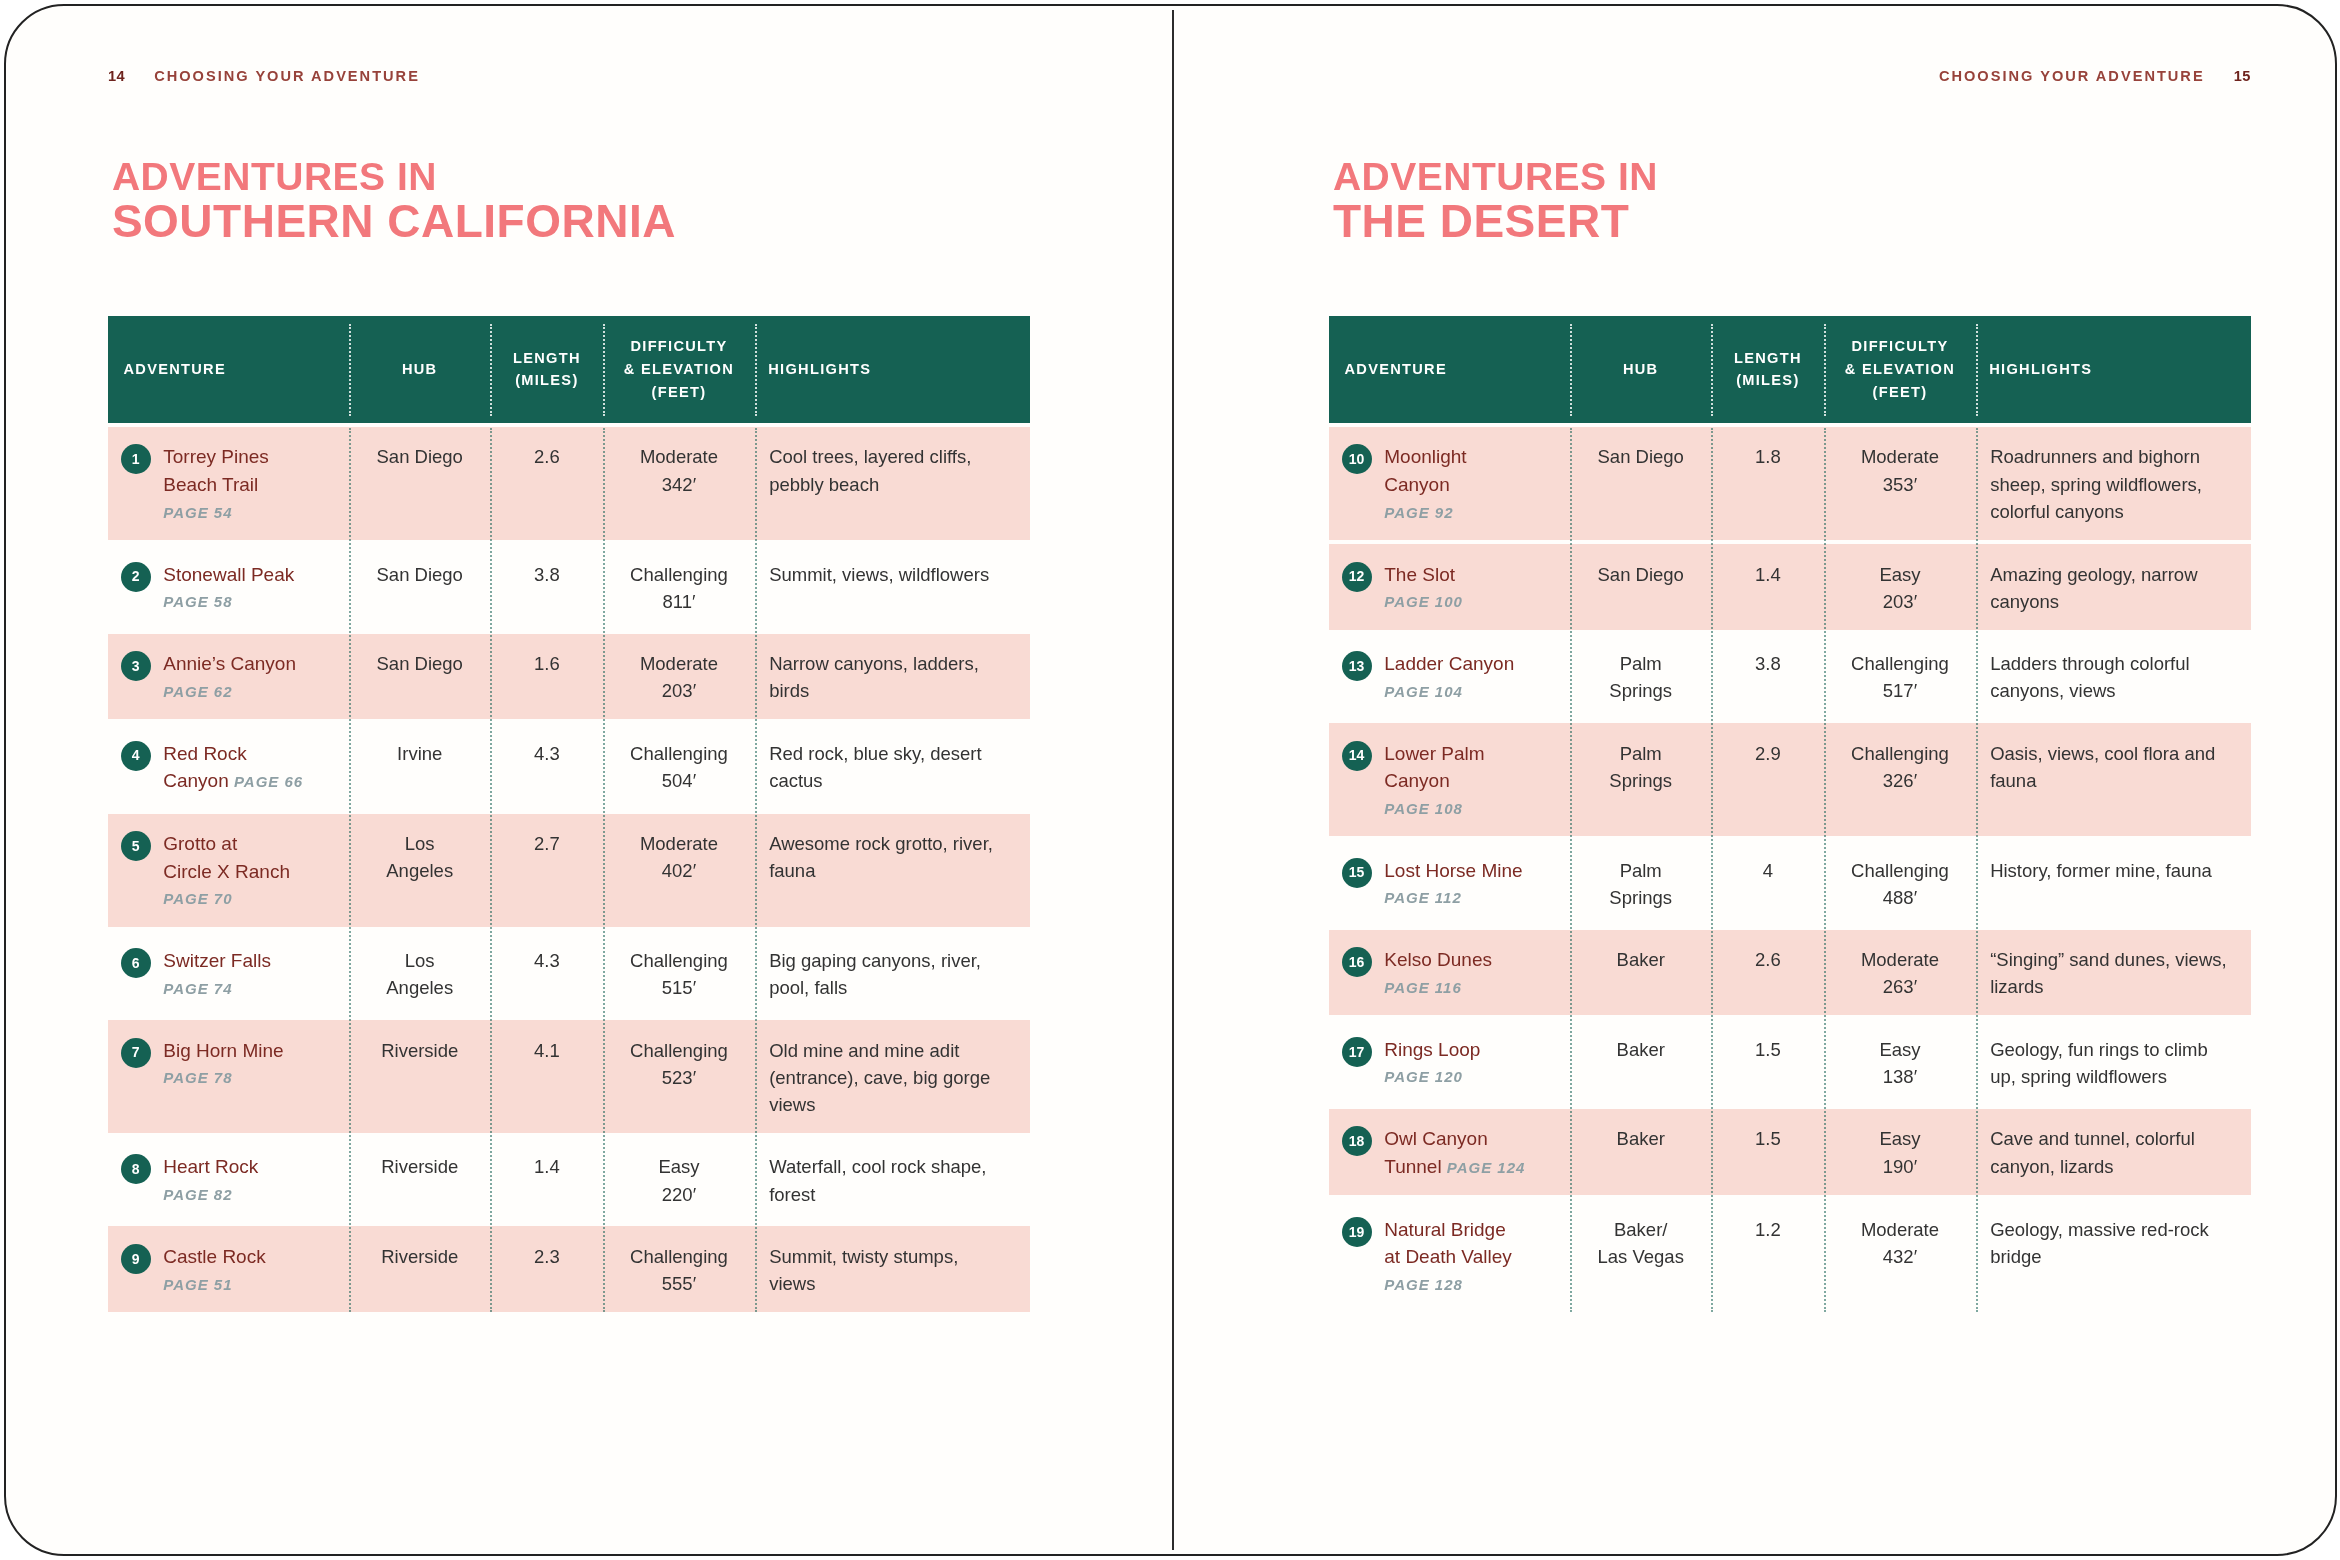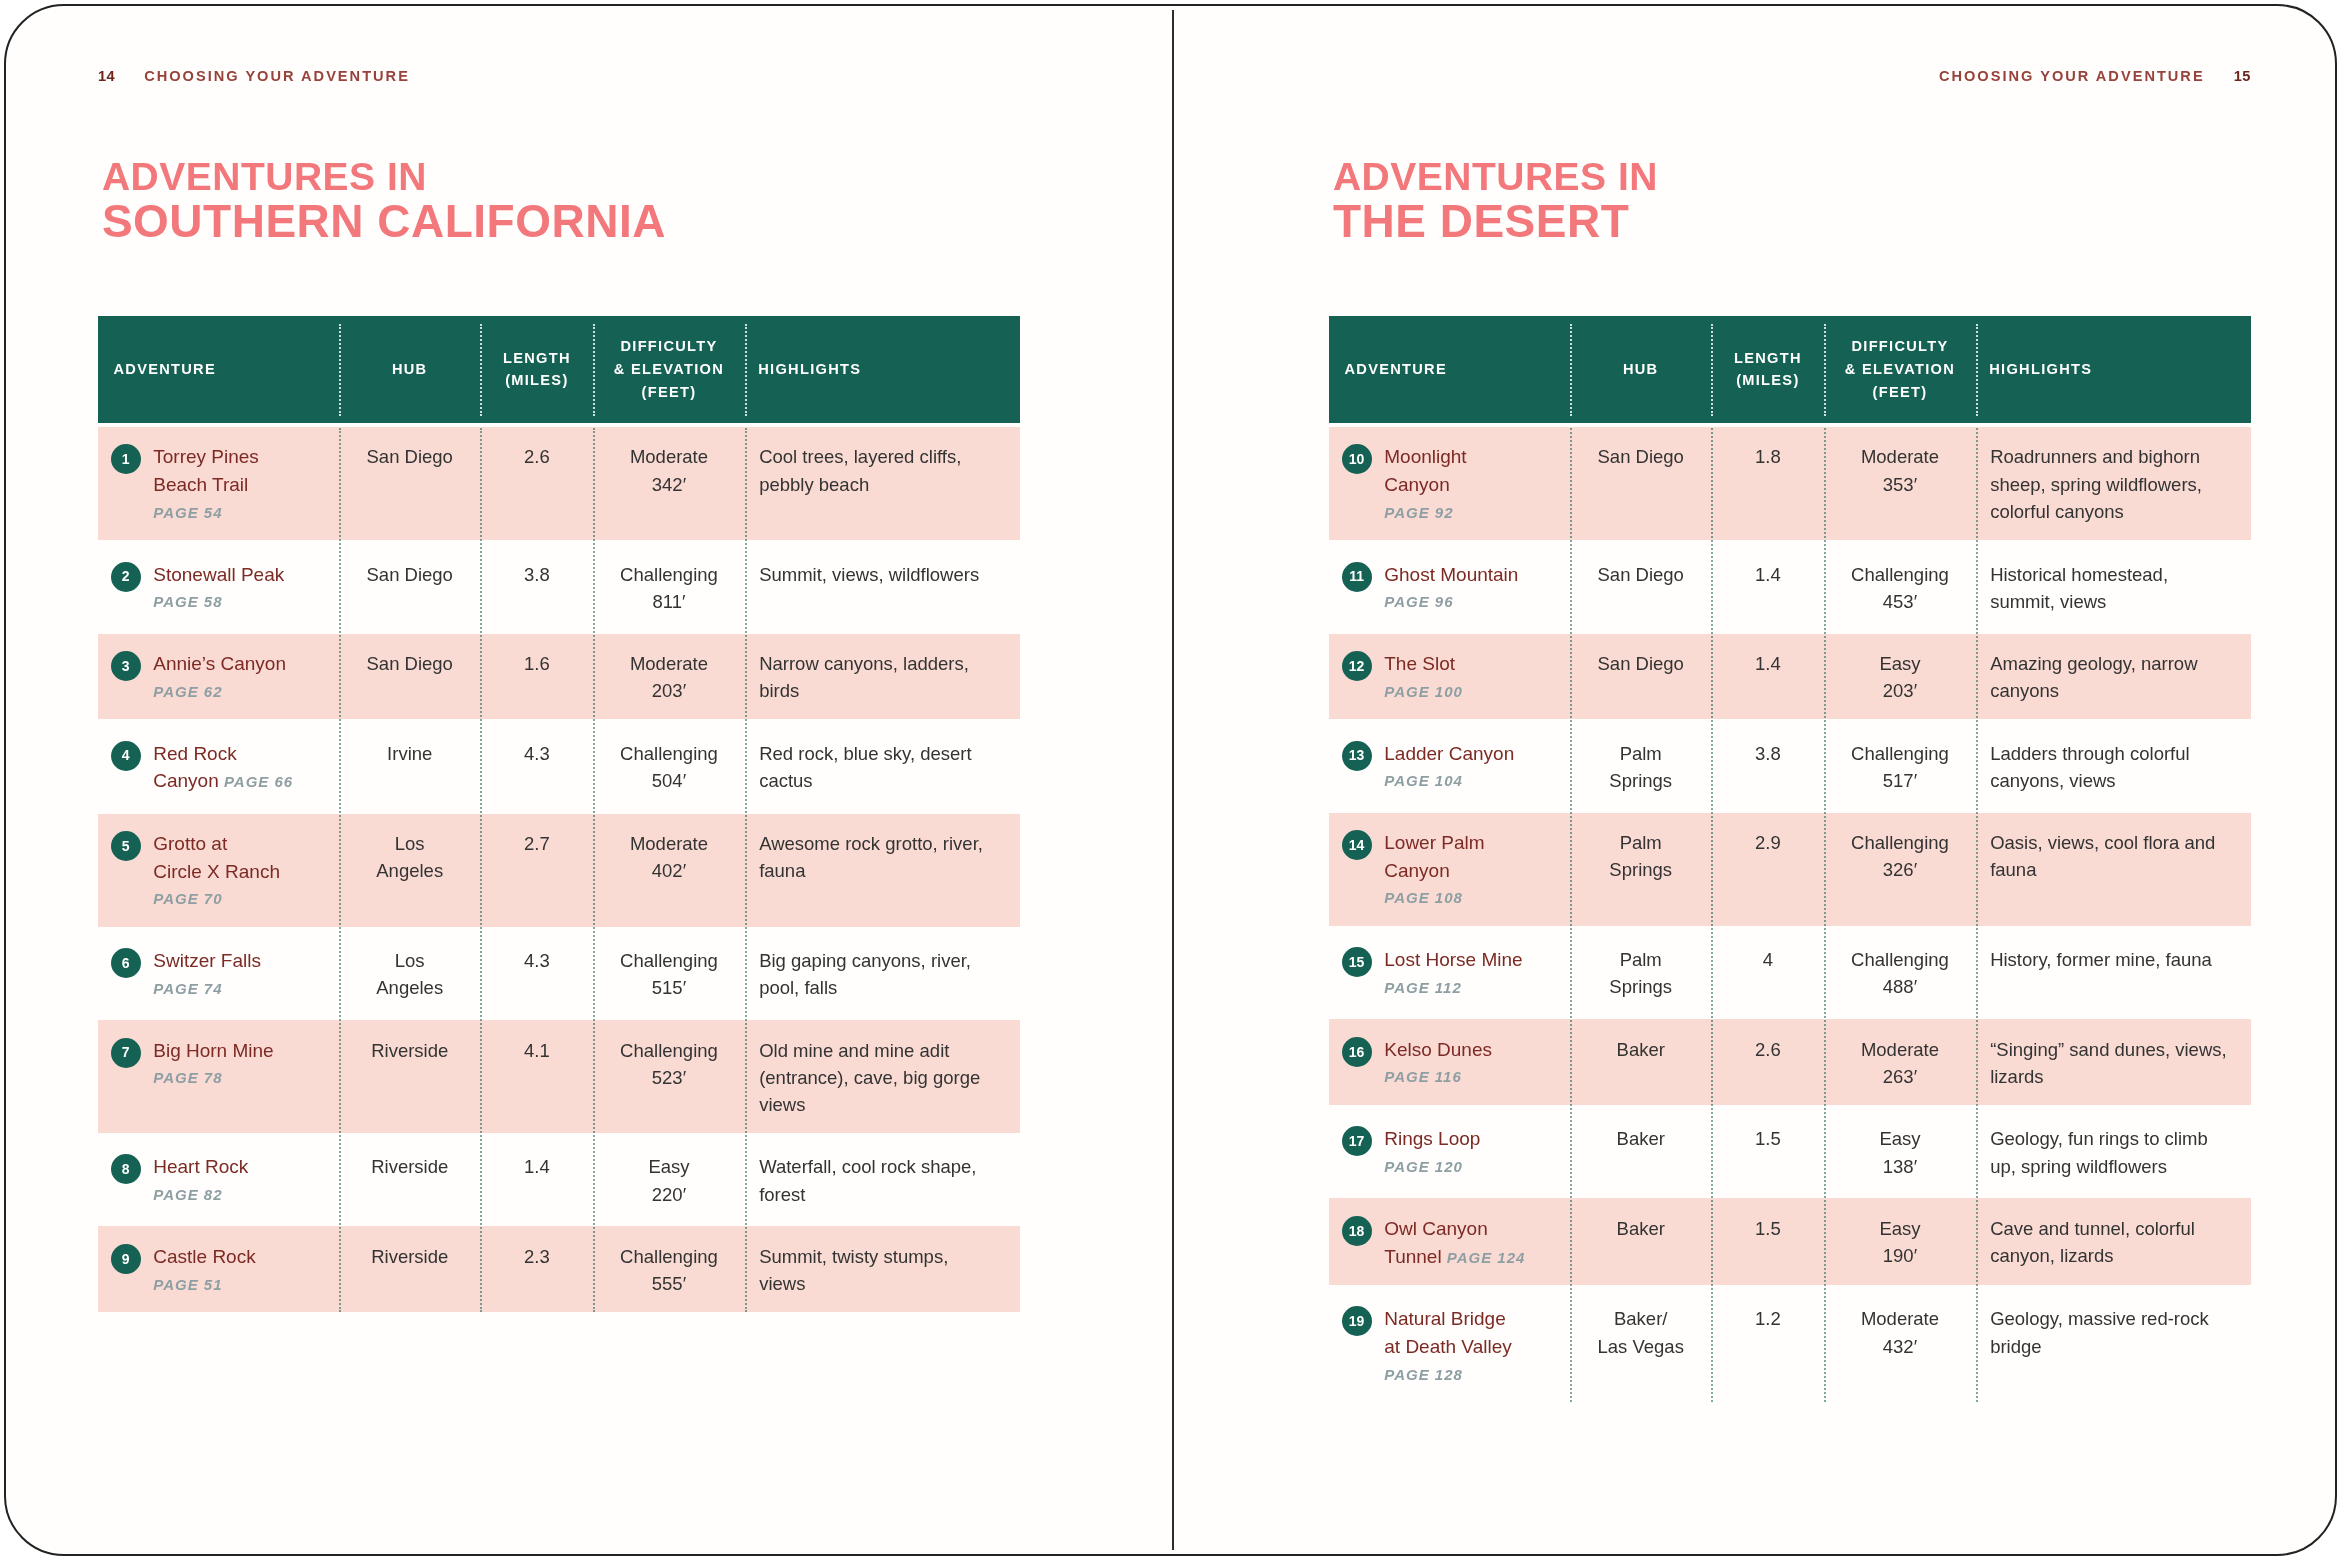--- a/index.html
+++ b/index.html
@@ -3,21 +3,21 @@
 <meta charset="utf-8">
 <style>
   html,body{margin:0;padding:0}
   body{
     width:2341px;height:1560px;position:relative;overflow:hidden;
     background:#ffffff;font-family:"Liberation Sans",sans-serif;color:#333;
   }
   .spread{position:absolute;inset:3.9px;border:2px solid #222;border-radius:60px;background:#fffefc}
   .gutter{position:absolute;left:1166px;top:3.9px;bottom:3.9px;width:2px;background:#2c2c2c}
   .page{position:absolute;top:0;bottom:0;width:922px}
-  .page.left{left:92px}
+  .page.left{left:102px}
   .page.right{left:1323px}
 
   .runhead{position:absolute;top:62px;left:0;right:0;font-size:14.6px;letter-spacing:2px;color:#97423a;font-weight:bold;white-space:nowrap}
   .runhead.rh-left{text-align:left}
   .runhead.rh-right{text-align:right}
   .pnum{color:#6e231d;letter-spacing:0.5px}
   .rh-left .pnum{margin-right:29px}
   .rh-right .pnum{margin-left:29px}
 
   .title{position:absolute;top:146px;left:0;margin:4px;color:#f2787c;font-weight:800;line-height:1.06;letter-spacing:0.5px}
@@ -251,32 +251,20 @@
                 <div class="advwrap">
                   <span class="badge">10</span>
                   <div class="nm"><span class="name">Moonlight<br>Canyon</span><br><span class="pg">PAGE 92</span></div>
                 </div>
               </td>
               <td class="c">San Diego</td>
               <td class="c">1.8</td>
               <td class="c">Moderate<br>353′</td>
               <td class="hi">Roadrunners and bighorn sheep, spring wildflowers, colorful canyons</td>
             </tr>
-            <tr>
-              <td class="adv">
-                <div class="advwrap">
-                  <span class="badge">11</span>
-                  <div class="nm"><span class="name">Ghost Mountain</span><br><span class="pg">PAGE 96</span></div>
-                </div>
-              </td>
-              <td class="c">San Diego</td>
-              <td class="c">1.4</td>
-              <td class="c">Challenging<br>453′</td>
-              <td class="hi">Historical homestead, summit, views</td>
-            </tr>
             <tr class="alt">
               <td class="adv">
                 <div class="advwrap">
                   <span class="badge">12</span>
                   <div class="nm"><span class="name">The Slot</span><br><span class="pg">PAGE 100</span></div>
                 </div>
               </td>
               <td class="c">San Diego</td>
               <td class="c">1.4</td>
               <td class="c">Easy<br>203′</td>

